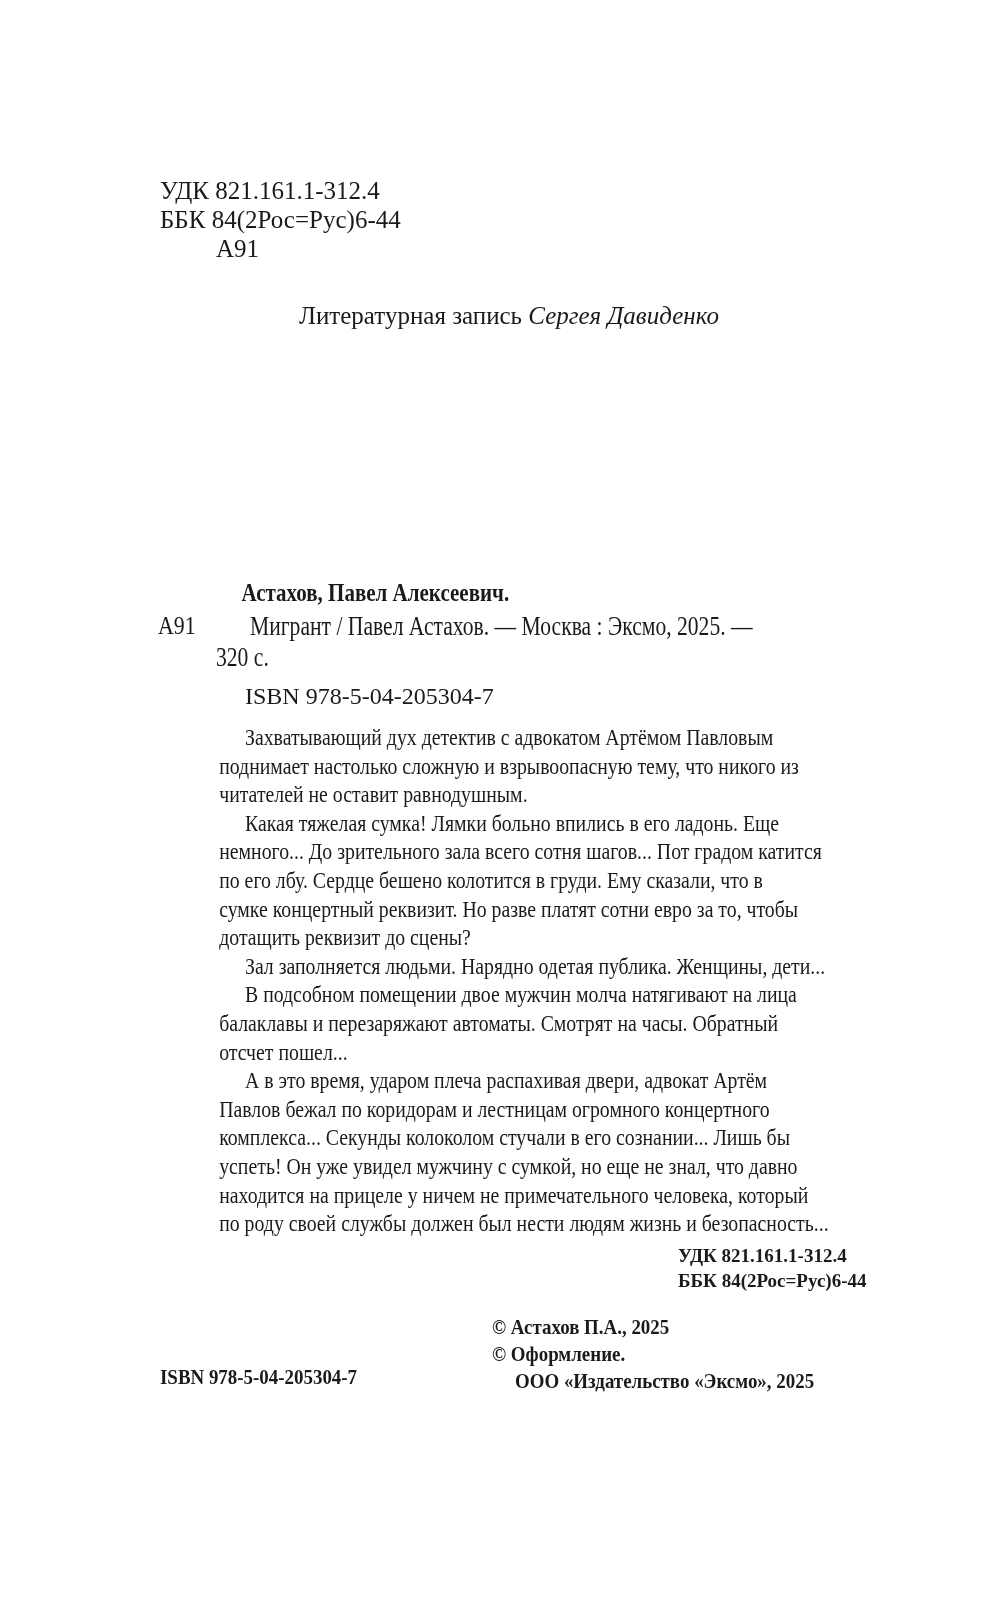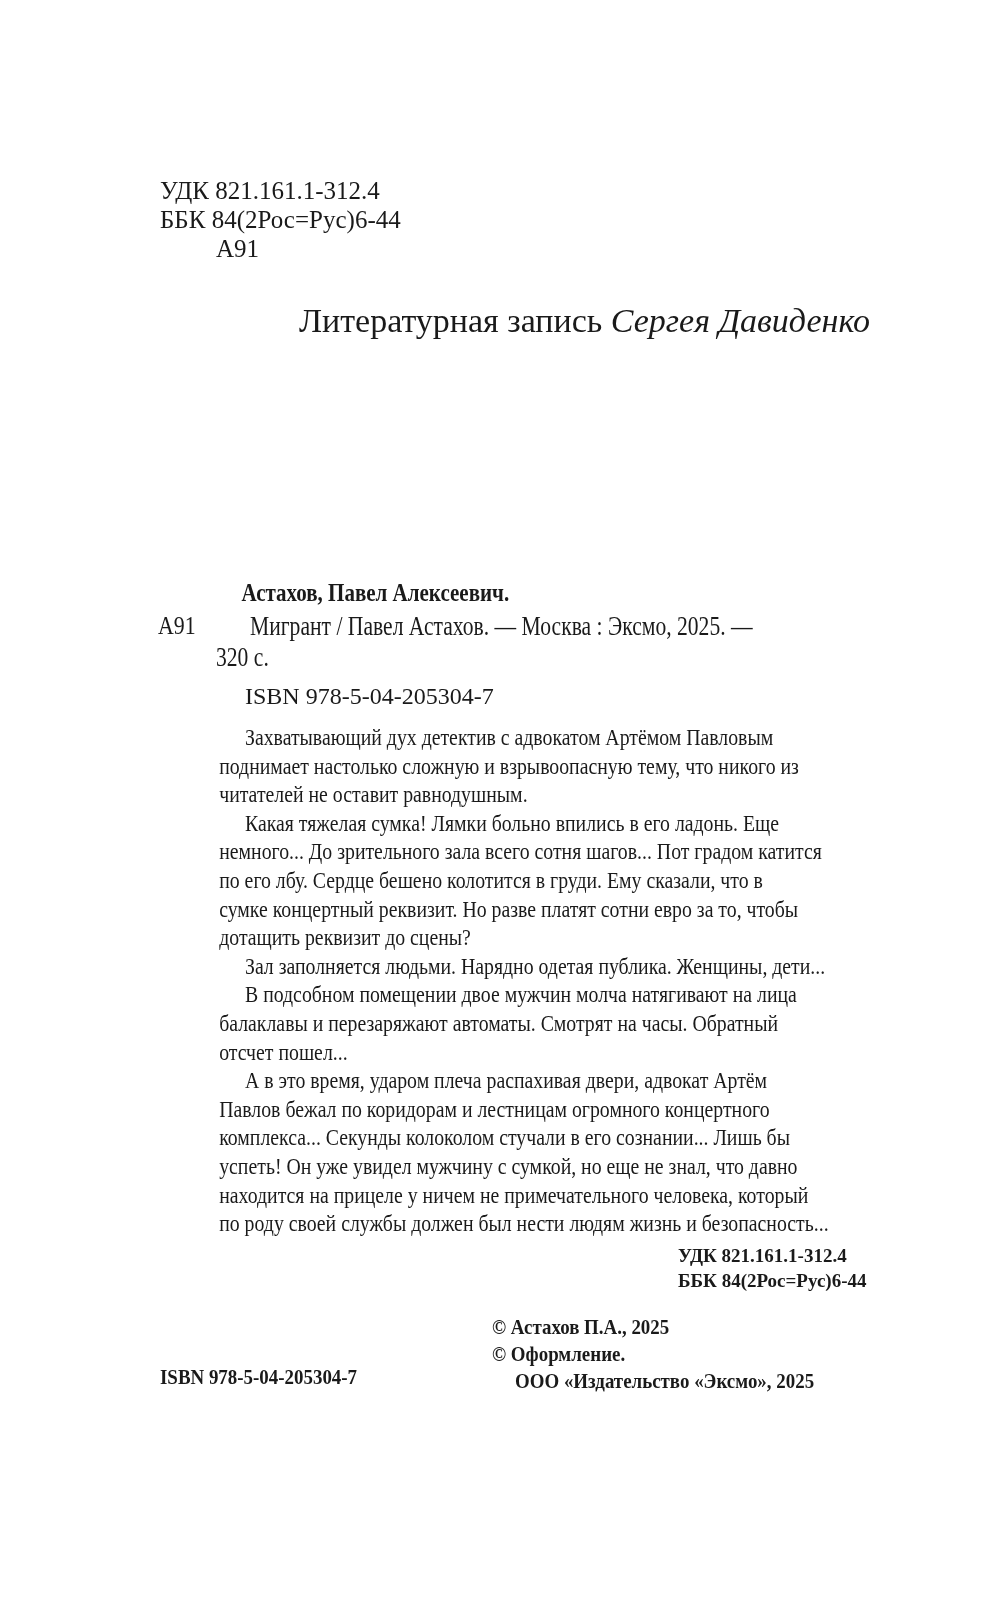--- a/index.html
+++ b/index.html
@@ -3,21 +3,21 @@
 <meta charset="utf-8">
 <style>
   html, body { margin: 0; padding: 0; background: #ffffff; }
   body { width: 1000px; height: 1616px; position: relative; overflow: hidden; color: #1a1a1a; font-family: "Liberation Serif", "DejaVu Serif", serif; }
   .abs { position: absolute; white-space: nowrap; }
   .cond { font-family: "Liberation Serif", "DejaVu Serif", serif; transform-origin: left top; }
   .bold { font-weight: bold; }
   .sans-cond { font-family: "Liberation Sans", "DejaVu Sans", sans-serif; transform-origin: left top; }
 
   .cls-line { font-size: 25px; line-height: 29px; }
-  .lit { font-size: 34px; }
+  .lit { font-size: 25px; }
   .lit i { font-style: italic; }
 
   .author { font-size: 25px; transform: scaleX(0.84); }
   .biblio { font-size: 27px; transform: scaleX(0.80); }
   .isbn1 { font-size: 24px; }
 
   .annot { left: 245px; width: 620px; font-size: 23px; line-height: 28.6px; transform: scaleX(0.86); transform-origin: left top; }
   .annot p { margin: 0; white-space: nowrap; }
 
   .udc2 { font-size: 19px; line-height: 25px; font-weight: bold; }

